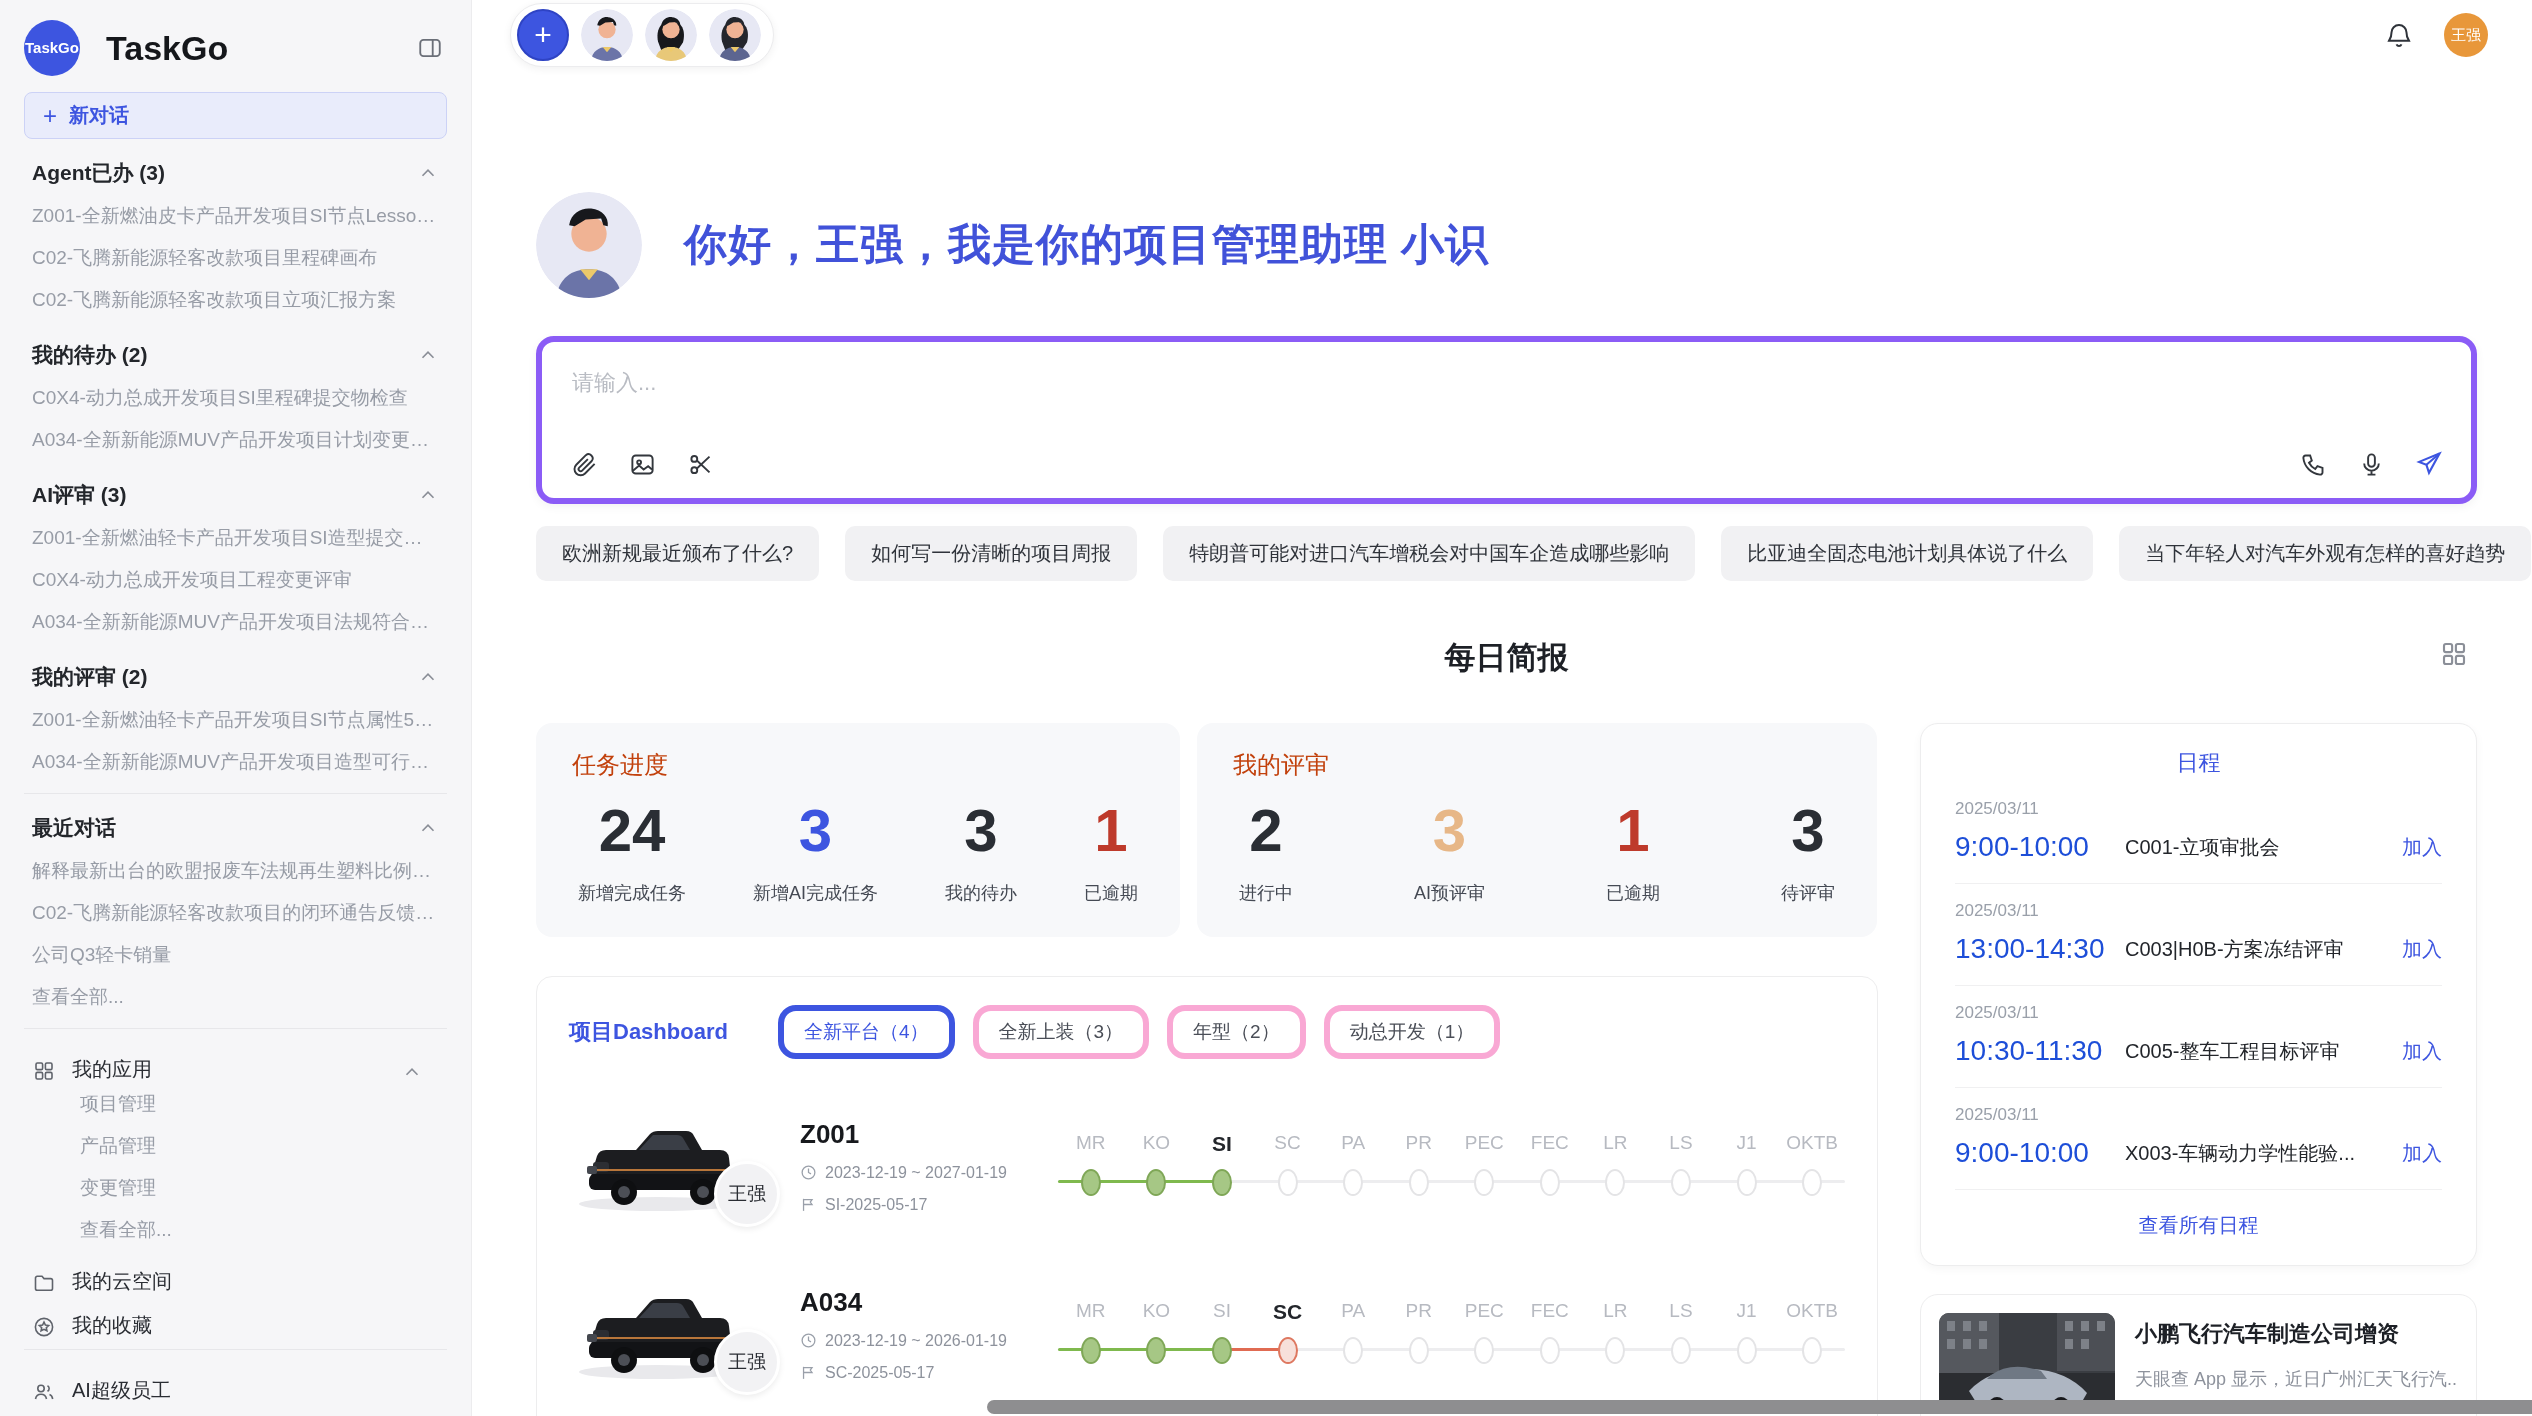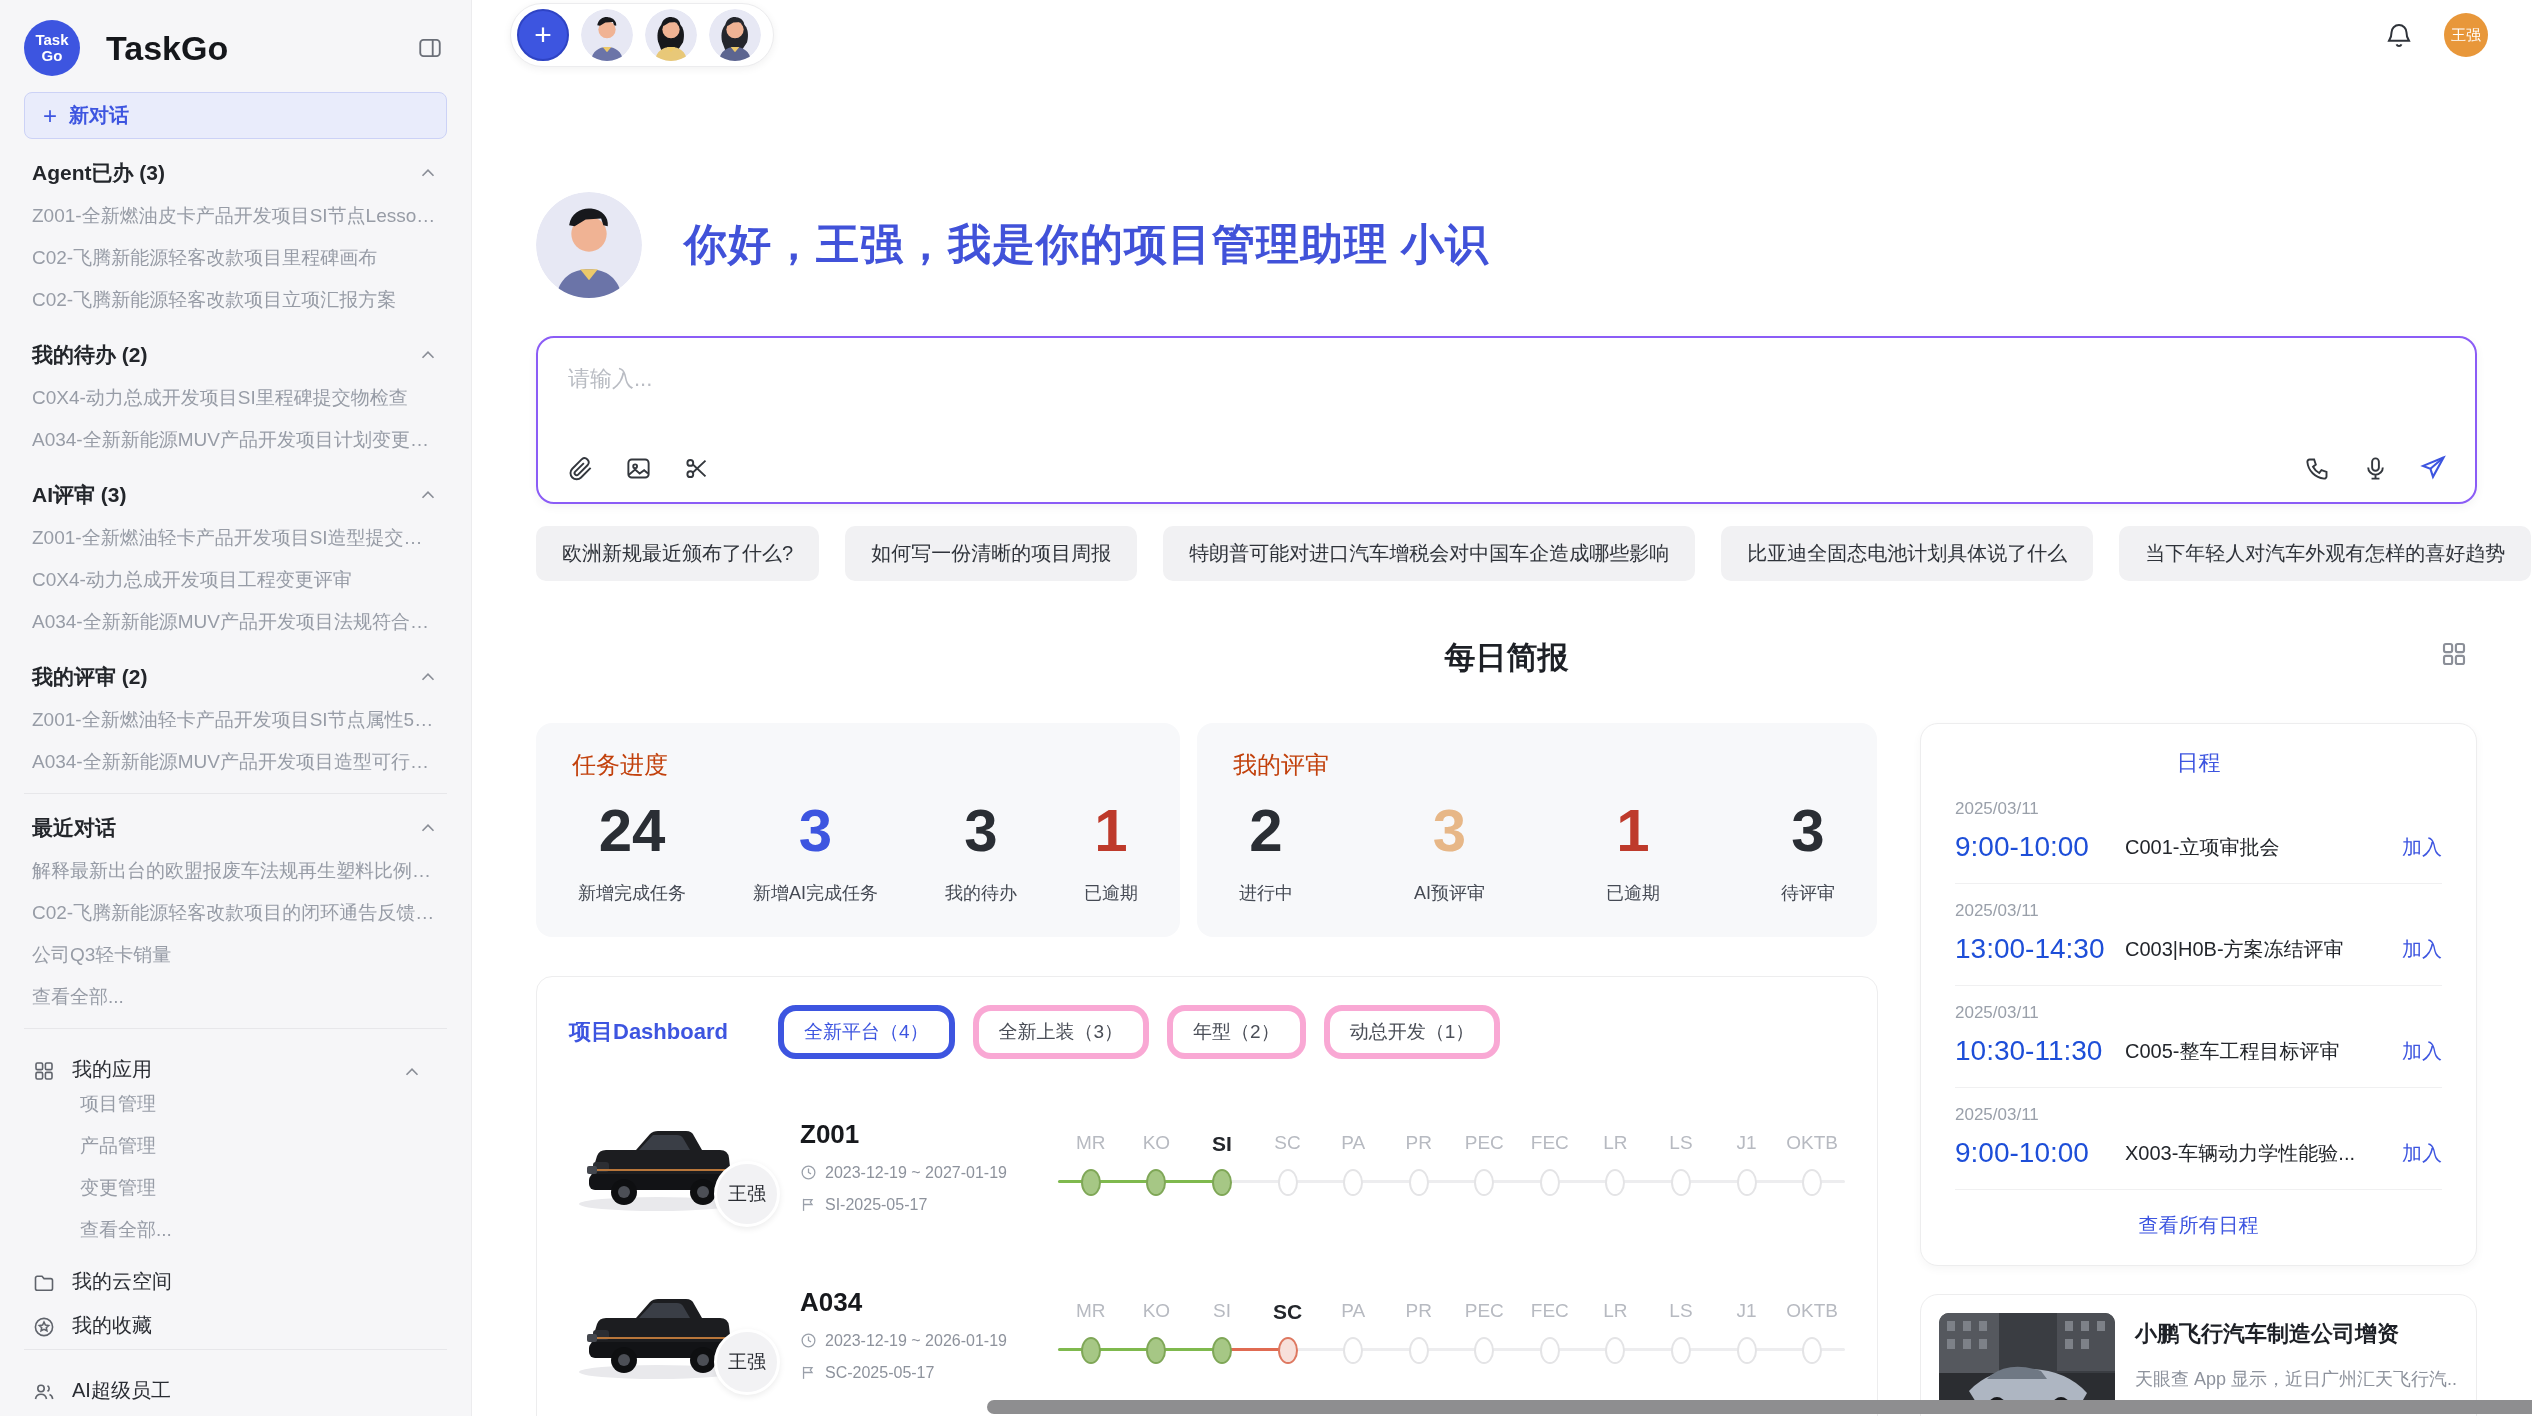--- a/index.html
+++ b/index.html
@@ -5,21 +5,21 @@
   * { margin:0; padding:0; box-sizing:border-box; }
   html,body { width:2532px; height:1416px; overflow:hidden; background:#fff;
     font-family:"Liberation Sans","DejaVu Sans",sans-serif; color:#23262b; }
   .app { display:flex; width:2532px; height:1416px; }
 
   
   .sidebar { width:472px; height:1416px; background:#f6f6f8; border-right:1px solid #ececee;
     padding:18px 24px 0 24px; flex:none; overflow:hidden; }
   .side-head { display:flex; align-items:center; height:60px; }
   .logo { width:56px; height:56px; border-radius:50%; background:#3d55e0; color:#fff;
-    display:flex; flex-direction:column; align-items:center; justify-content:center;
+    display:flex; flex-direction:row; align-items:center; justify-content:center;
     font-size:15px; font-weight:700; line-height:16px; flex:none; }
   .app-title { font-size:34px; font-weight:700; color:#15171b; margin-left:26px; flex:1; }
   .icon-btn { width:34px; height:34px; display:flex; align-items:center; justify-content:center; cursor:pointer; }
   .new-chat { margin-top:14px; height:47px; width:100%; border:1px solid #ccd2f6; background:#e9ecfb;
     border-radius:8px; display:flex; align-items:center; padding:0 18px; color:#3d55e0;
     font-size:20px; font-weight:700; cursor:pointer; }
   .new-chat .plus { font-size:24px; font-weight:400; margin-right:12px; }
   .side-scroll { margin-top:10px; }
   .side-sec-head { display:flex; align-items:center; justify-content:space-between;
     margin:16px 8px 4px 8px; height:36px; }
@@ -43,21 +43,21 @@
   .avatar-s { width:52px; height:52px; border-radius:50%; overflow:hidden; flex:none; cursor:pointer; }
   .topbar-right { margin-left:auto; display:flex; align-items:center; gap:28px; }
   .user-badge { width:44px; height:44px; border-radius:50%; background:#e8973a; color:#fff;
     font-size:15px; display:flex; align-items:center; justify-content:center; cursor:pointer; }
 
   .scroll-area { padding:0 55px 0 64px; }
   .greeting { display:flex; align-items:center; margin-top:122px; }
   .greet-avatar { width:106px; height:106px; border-radius:50%; overflow:hidden; flex:none; }
   .greet-text { margin-left:42px; font-size:43px; font-weight:700; color:#4152d9; letter-spacing:1px; }
 
-  .input-card { margin-top:38px; height:168px; border:2px solid #8b5cf6; border-radius:18px;
+  .input-card { margin-top:38px; height:168px; border:6px solid #8b5cf6; border-radius:18px;
     position:relative; box-shadow:0 3px 10px rgba(0,0,0,.05); background:#fff; }
   .input-card textarea { width:100%; height:96px; border:none; outline:none; resize:none;
     font-family:inherit; font-size:22px; color:#2a2d33; padding:26px 30px; background:transparent; }
   .input-card textarea::placeholder { color:#b9bcc3; }
   .input-icons-l { position:absolute; left:26px; bottom:18px; display:flex; gap:26px; }
   .input-icons-r { position:absolute; right:26px; bottom:18px; display:flex; gap:26px; }
   .ticon { width:32px; height:32px; display:flex; align-items:center; justify-content:center; cursor:pointer; }
 
   .chips { display:flex; gap:26px; margin-top:22px; }
   .chip { background:#f1f1f3; border-radius:10px; padding:14px 26px; font-size:20px; color:#2f333a;

